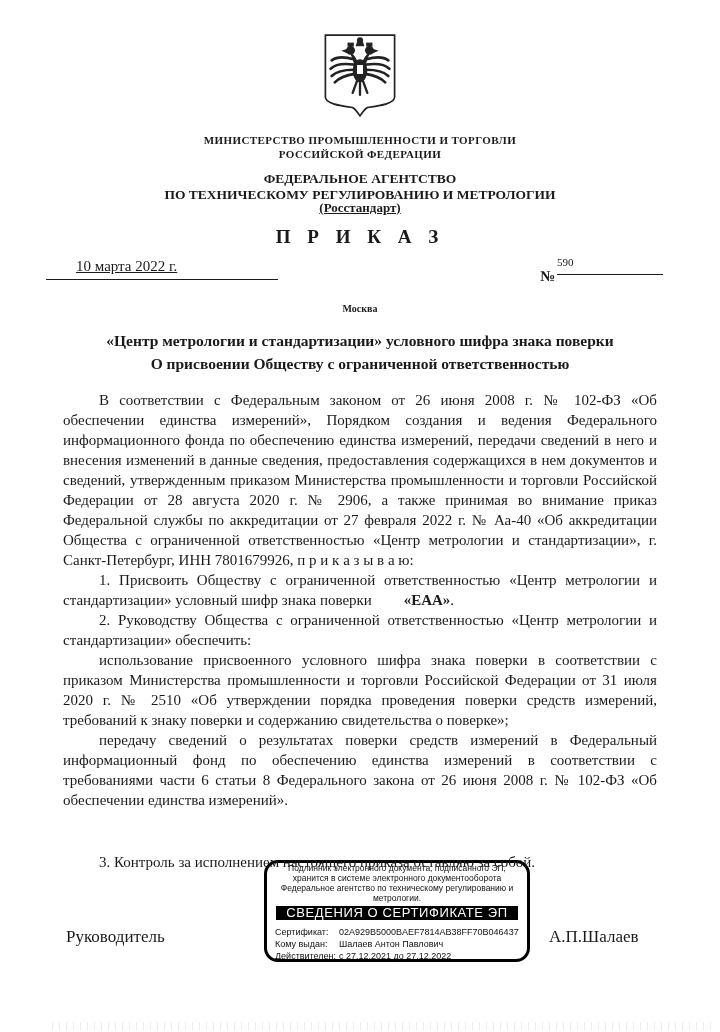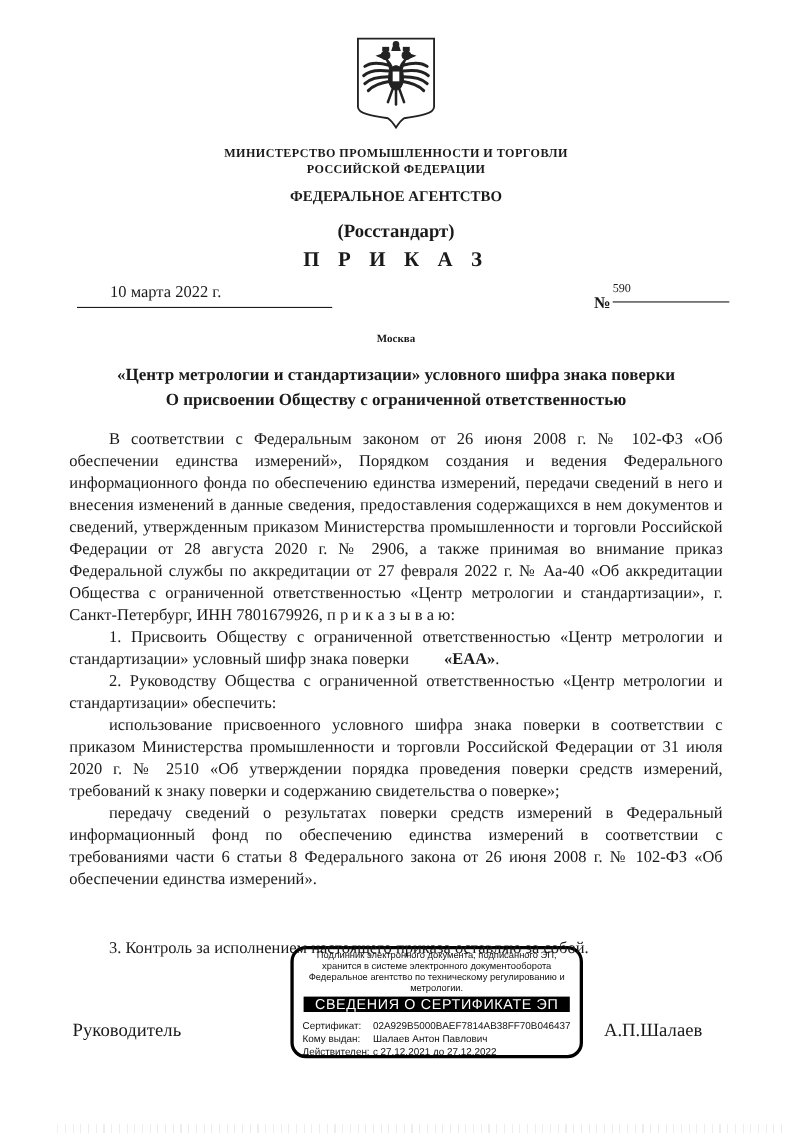--- a/index.html
+++ b/index.html
@@ -6,25 +6,25 @@
   .page{
     position:relative;width:720px;height:1032px;background:#ffffff;
     font-family:"Liberation Serif", serif;color:#1a1a1a;overflow:hidden;
   }
   
   .emblem{position:absolute;left:322px;top:32px;width:76px;height:86px;}
   
   .hdr{position:absolute;left:0;width:720px;text-align:center;font-weight:bold;}
   .ministry{top:133px;font-size:11px;line-height:14px;letter-spacing:.4px;}
   .agency{top:171px;font-size:13.5px;line-height:15.5px;}
-  .rosstandart{top:200px;font-size:17px;}
+  .rosstandart{top:200px;font-size:13px;text-decoration:underline;}
   .doc-type{top:226px;font-size:19px;letter-spacing:6px;}
   
-  .date-box{position:absolute;left:70px;top:258px;width:232px;border-bottom:1.5px solid #1a1a1a;
-            padding:0 0 4px 30px;font-size:15px;box-sizing:border-box;}
+  .date-box{position:absolute;left:46px;top:258px;width:232px;border-bottom:1.5px solid #1a1a1a;
+            padding:0 0 4px 30px;font-size:15px;box-sizing:border-box;text-decoration:underline;}
   .num-sign{position:absolute;left:540px;top:268px;font-size:15px;font-weight:bold;}
   .num-box{position:absolute;left:557px;top:256px;width:106px;border-bottom:1.5px solid #1a1a1a;
            padding-bottom:6px;text-align:left;font-size:11px;}
   .city{position:absolute;left:0;top:303px;width:720px;text-align:center;
         font-size:10px;font-weight:bold;}
   
   .title{position:absolute;left:40px;top:329px;width:640px;text-align:center;
          font-size:15.5px;font-weight:bold;line-height:23px;}
   
   .doc-body{position:absolute;left:63px;top:390px;width:594px;
@@ -89,20 +89,21 @@
       </g>
     </svg>
   </div>
 
   <div class="hdr ministry">
     <div>МИНИСТЕРСТВО ПРОМЫШЛЕННОСТИ И ТОРГОВЛИ</div>
     <div>РОССИЙСКОЙ  ФЕДЕРАЦИИ</div>
   </div>
   <div class="hdr agency">
     <div>ФЕДЕРАЛЬНОЕ АГЕНТСТВО</div>
+    <div>ПО ТЕХНИЧЕСКОМУ РЕГУЛИРОВАНИЮ И МЕТРОЛОГИИ</div>
   </div>
   <div class="hdr rosstandart">(Росстандарт)</div>
   <div class="hdr doc-type">П Р И К А З</div>
 
   <div class="date-box">10 марта 2022 г.</div>
   <div class="num-sign">№</div>
   <div class="num-box">590</div>
   <div class="city">Москва</div>
 
   <div class="title">

